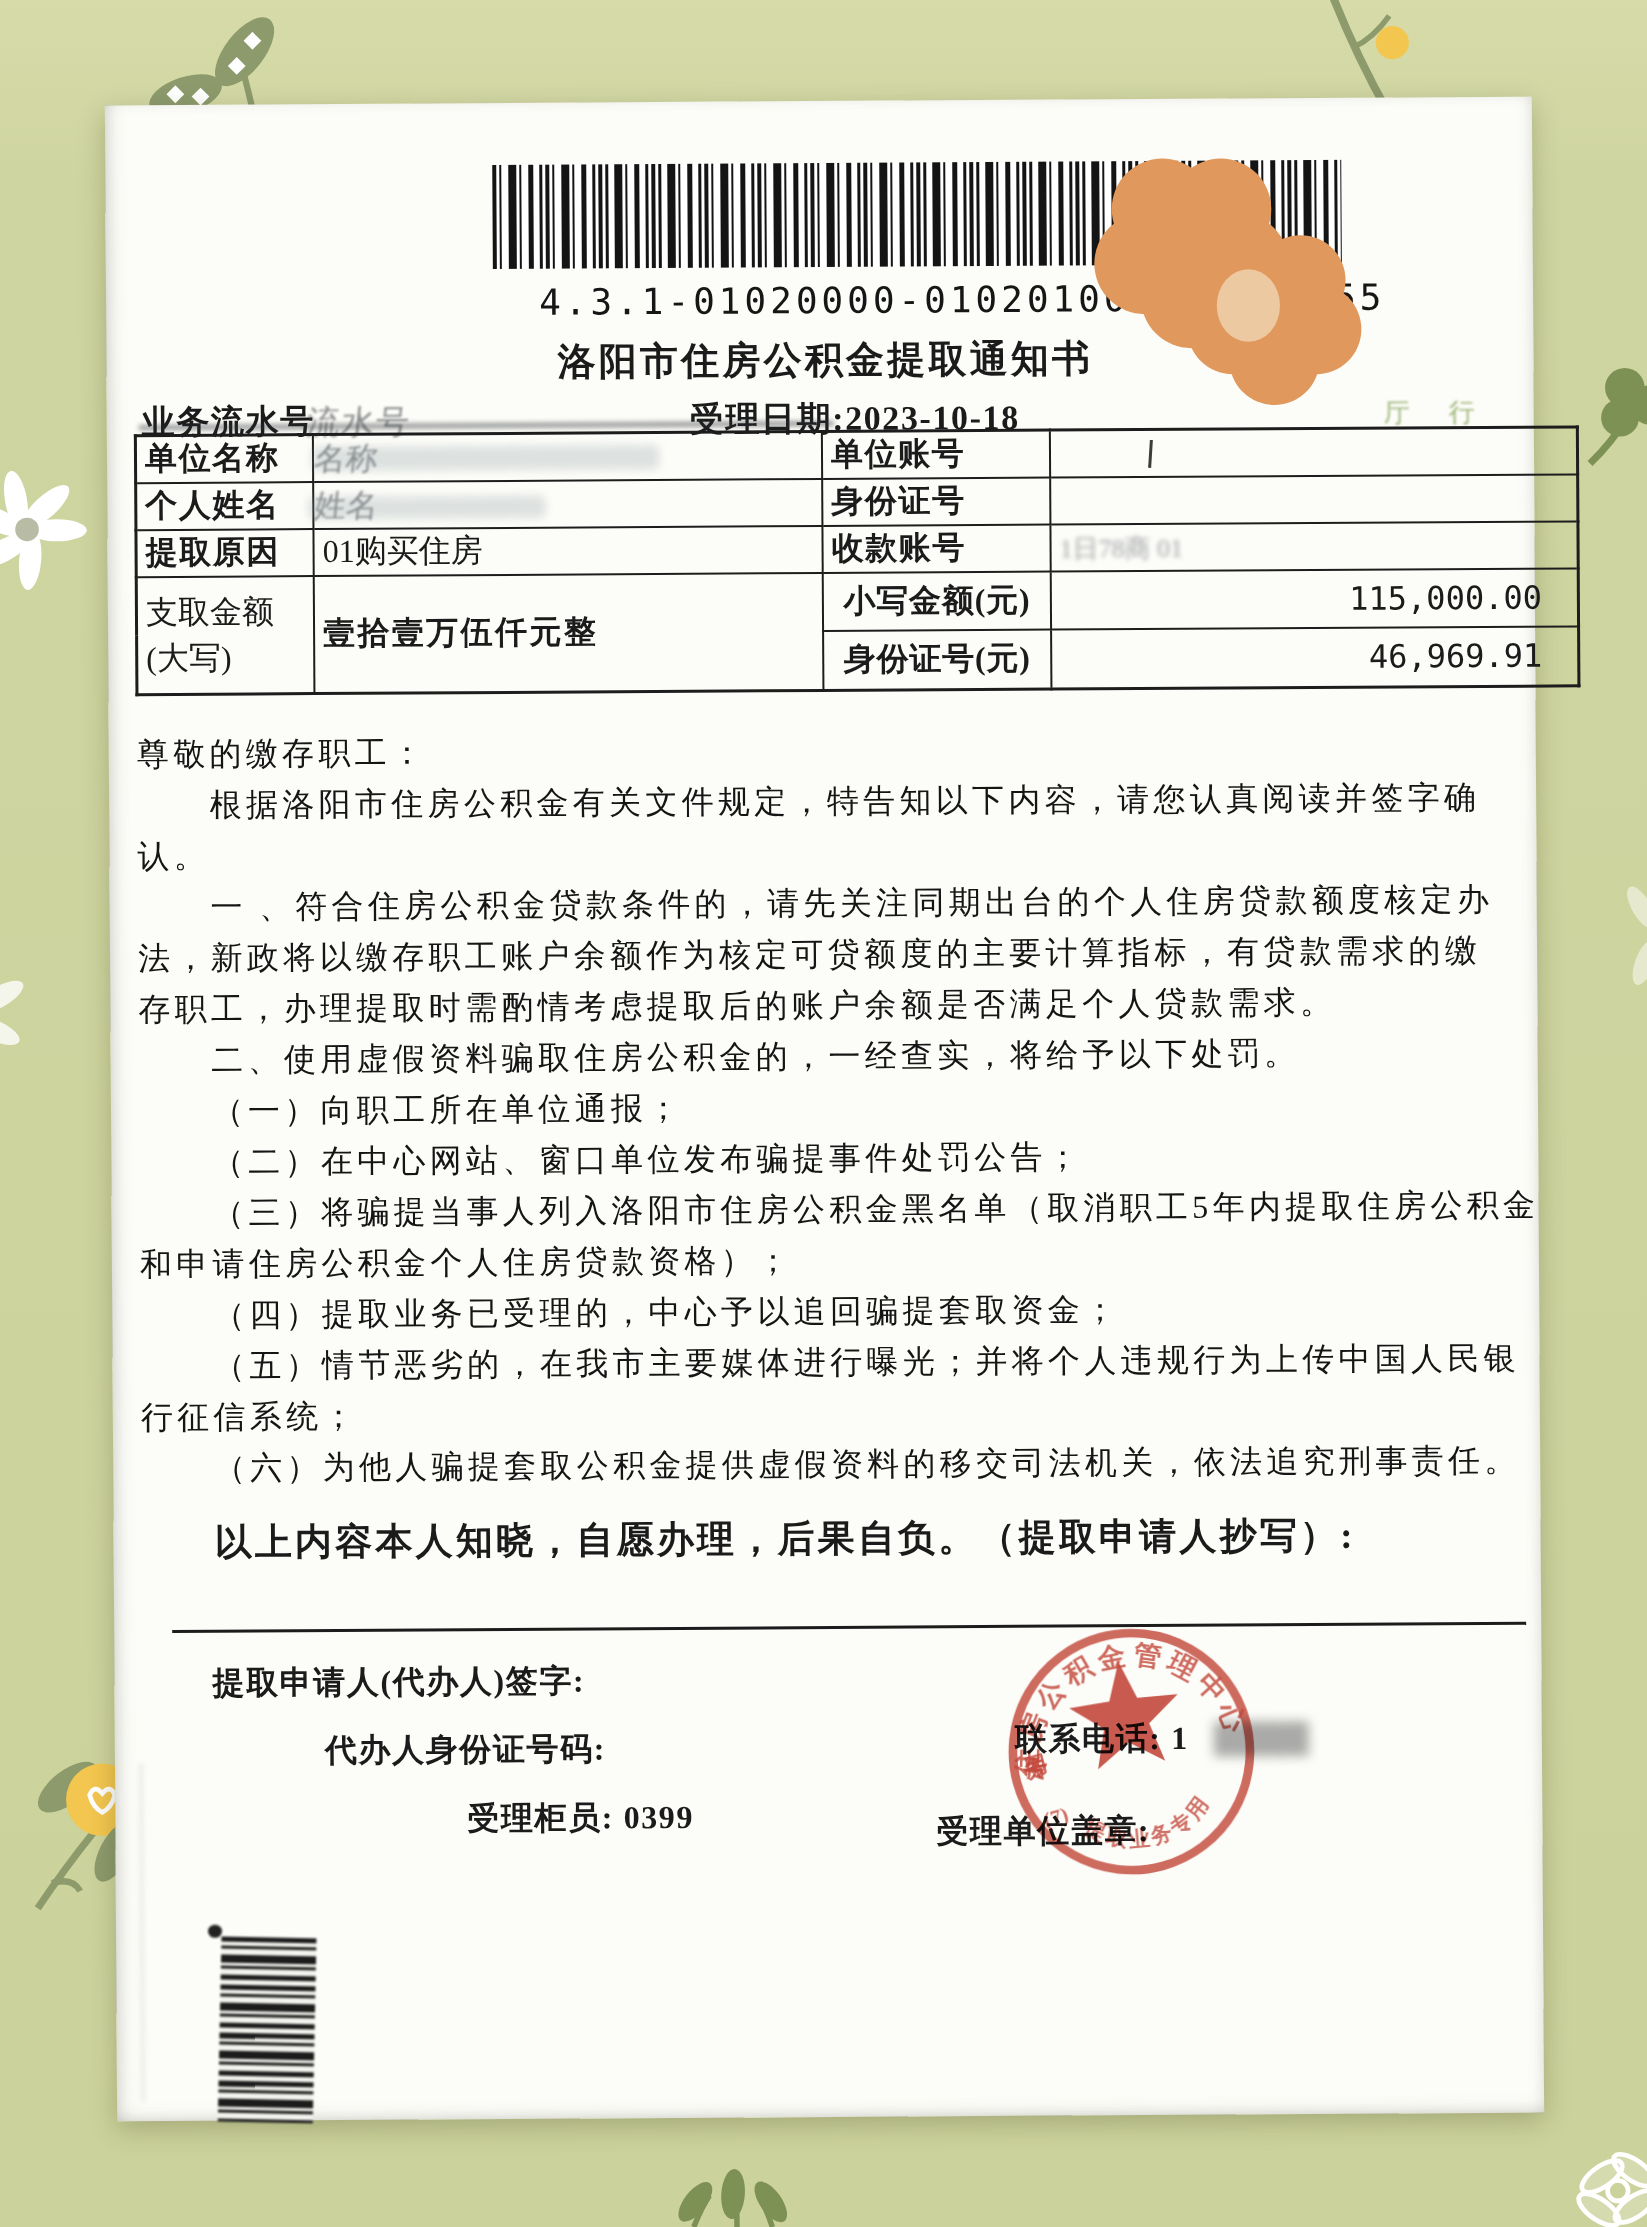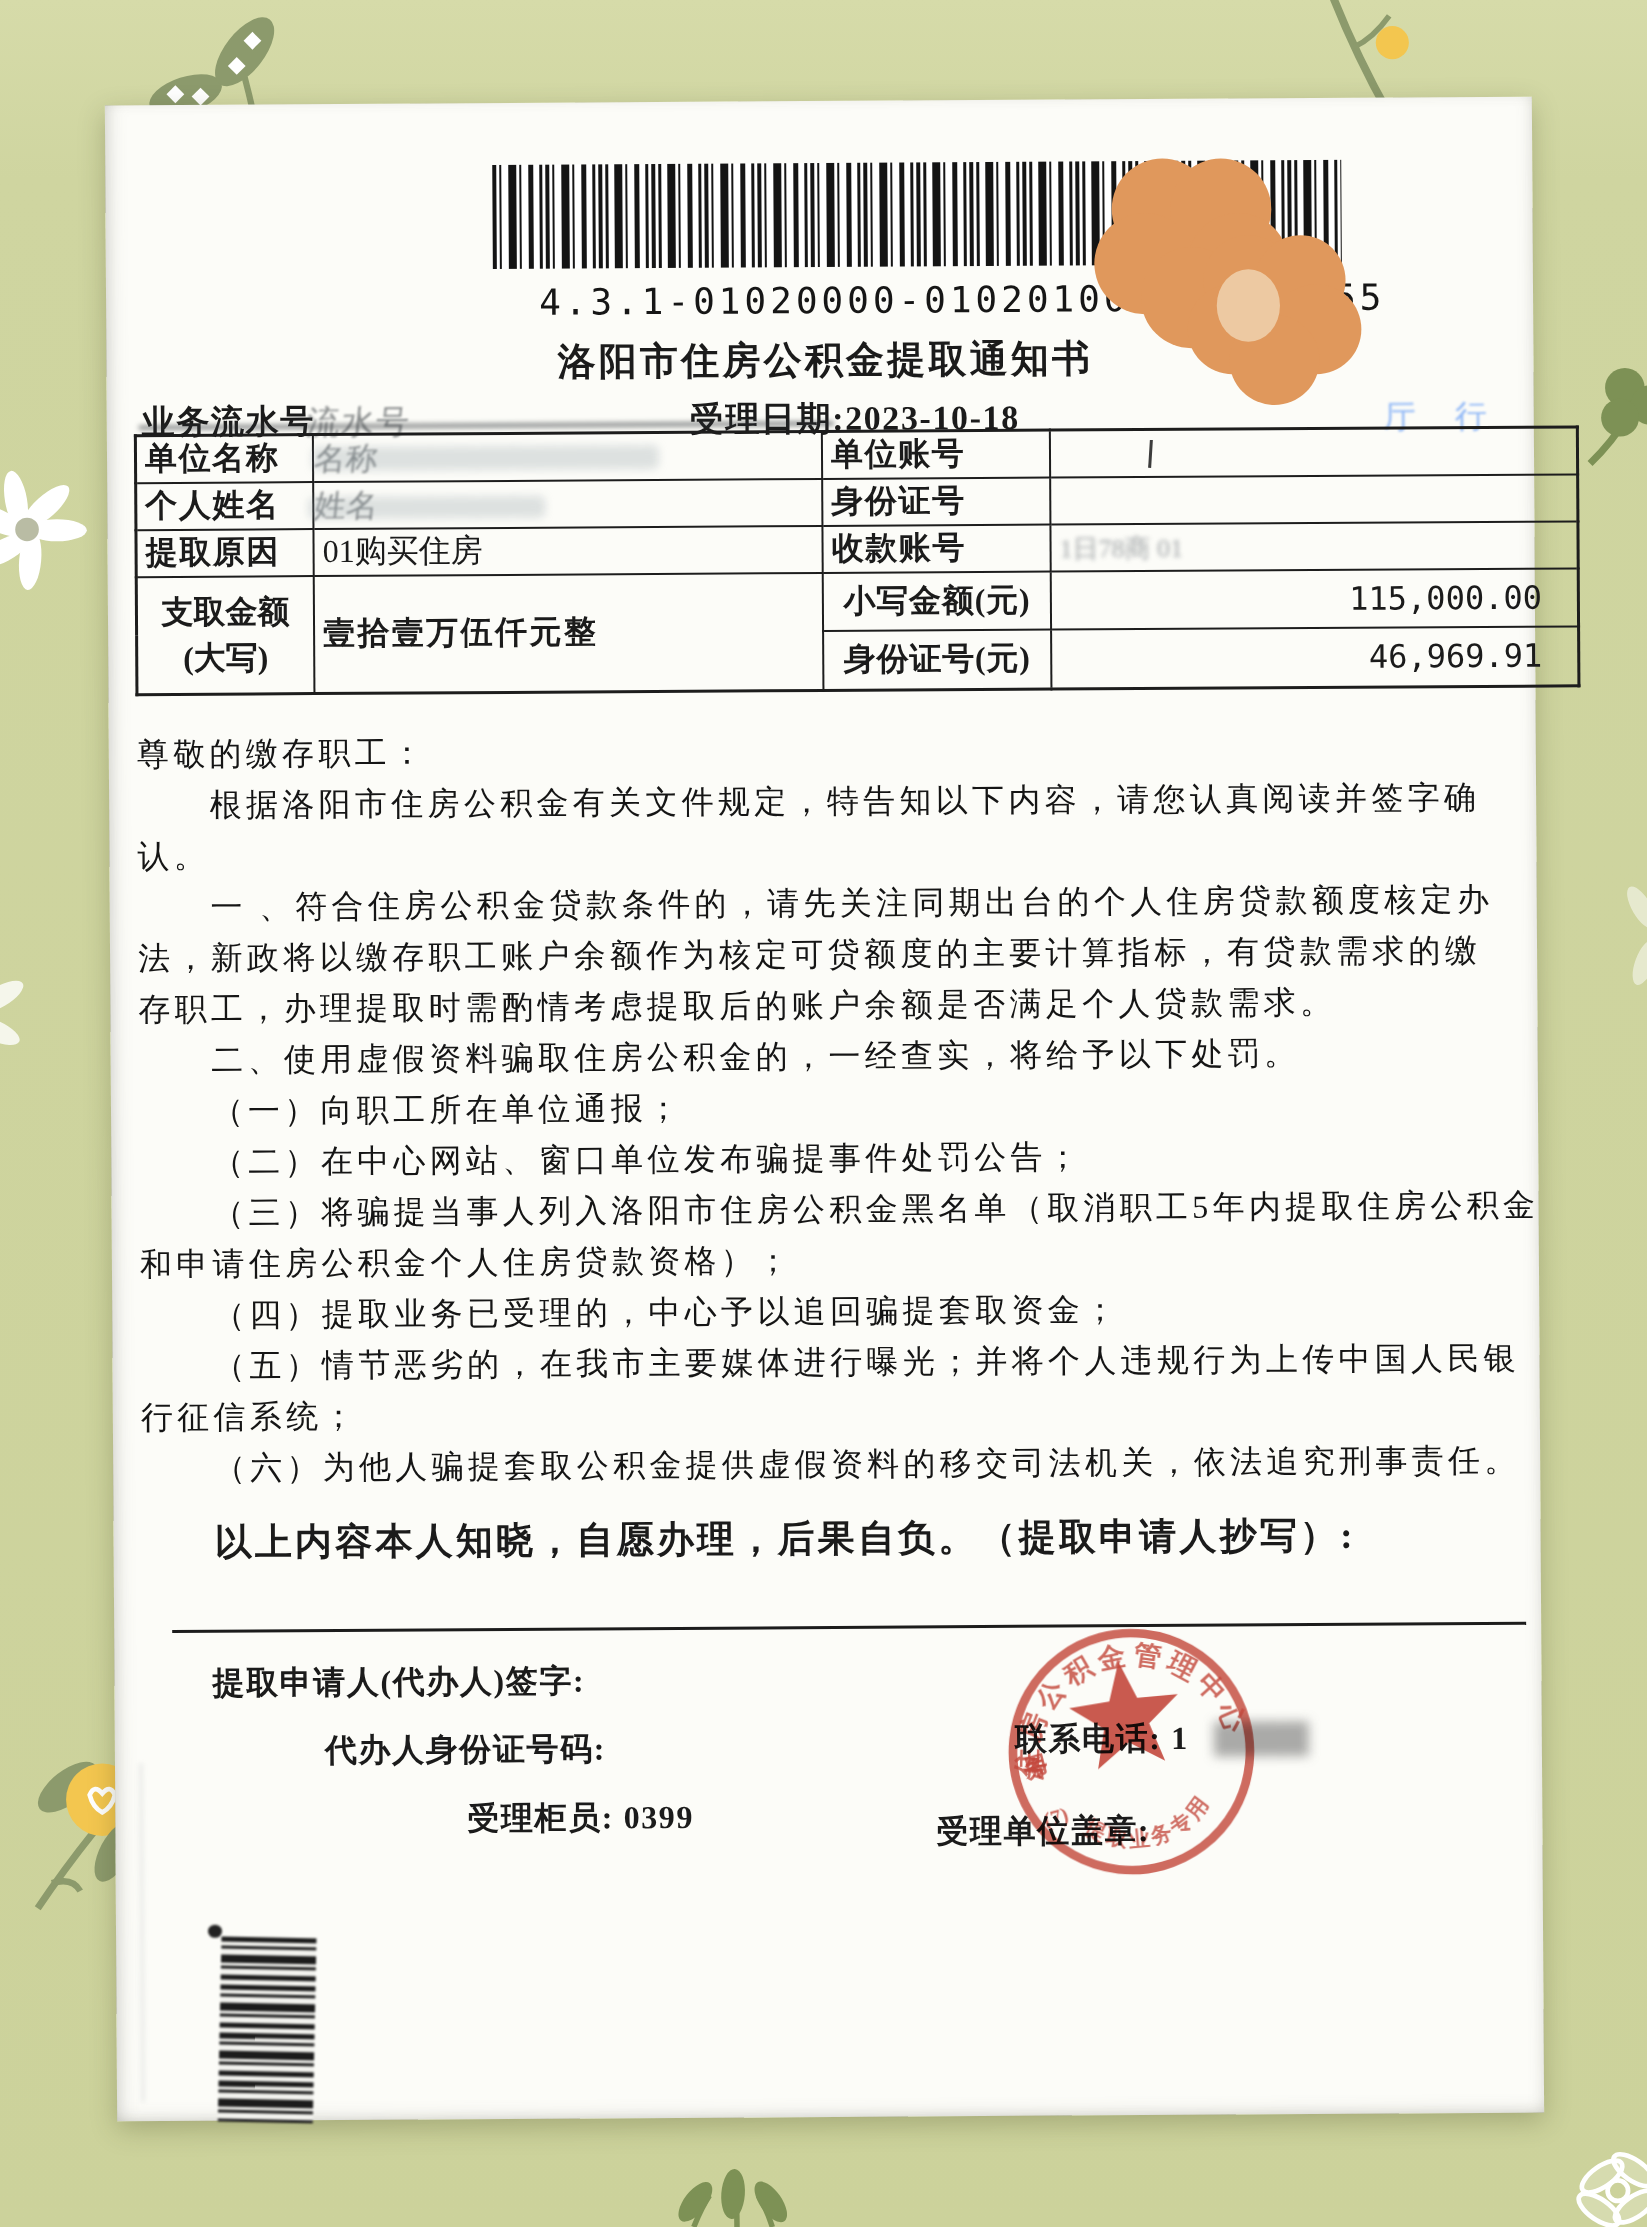--- a/index.html
+++ b/index.html
@@ -29,34 +29,34 @@
   #bc-left{left:433px;} #bc-right{left:1228px;}
 
   .doc-title{left:332px;top:234px;width:774px;text-align:center;font-size:38px;
     font-weight:700;letter-spacing:3.2px;white-space:nowrap;}
 
   
   .serial{left:35px;top:295px;font-size:33px;font-weight:700;letter-spacing:1.6px;white-space:nowrap;}
   .ghost{color:#4a4f52;opacity:.65;filter:blur(1.3px);font-weight:400;
     display:inline-block;transform:skewX(-6deg) translateY(1.6px);margin-left:-8px;}
   .date{left:583px;top:295px;font-size:34px;font-weight:700;letter-spacing:1.6px;white-space:nowrap;}
-  .corner-faint{left:1277px;top:298px;font-size:32px;color:#3b82f6;opacity:.55;
+  .corner-faint{left:1277px;top:298px;font-size:26px;color:#4d7c0f;opacity:.55;
     filter:blur(0.9px);letter-spacing:39px;white-space:nowrap;}
 
   
   #tbl{left:27px;top:329px;width:1396px;border:3.2px solid #1d1d1d;border-collapse:collapse;
     table-layout:fixed;font-size:32px;}
   #tbl td{border:2.4px solid #1d1d1d;padding:0 8px;overflow:hidden;white-space:nowrap;}
   #tbl .lab{font-weight:700;letter-spacing:1.6px;}
   .c1{width:159px;} .c2{width:491px;} .c3{width:210px;} .c4{width:509px;}
   .row-sm{height:47px;}
   .val-right{text-align:right;padding-right:35px !important;
     font-family:"DejaVu Sans Mono","Liberation Mono",monospace;font-size:32px;}
   .sub-lab{text-align:center;font-weight:700;letter-spacing:0.8px;}
-  .amount-lab{text-align:center;font-weight:700;line-height:1.45;}
+  .amount-lab{font-weight:400;line-height:1.45;}
   .amount-words{font-weight:700;letter-spacing:2.4px;}
   .smudge{position:absolute;background:rgba(140,155,160,.28);filter:blur(4px);border-radius:6.3px;}
   .tick{position:absolute;width:3.2px;height:28px;background:#3c3c3c;transform:rotate(4deg);}
   .faint-red{position:absolute;color:#8a8f93;filter:blur(2px);font-size:26px;opacity:.8;white-space:nowrap;}
 
   
   #bodytext{left:28px;top:624px;width:1403px;}
   .bline{height:51px;line-height:51px;font-size:32px;letter-spacing:4.3px;white-space:pre;color:#151515;}
   .statement{left:101px;top:1413px;width:1279px;font-size:37px;font-weight:700;
     letter-spacing:3.2px;white-space:nowrap;}

